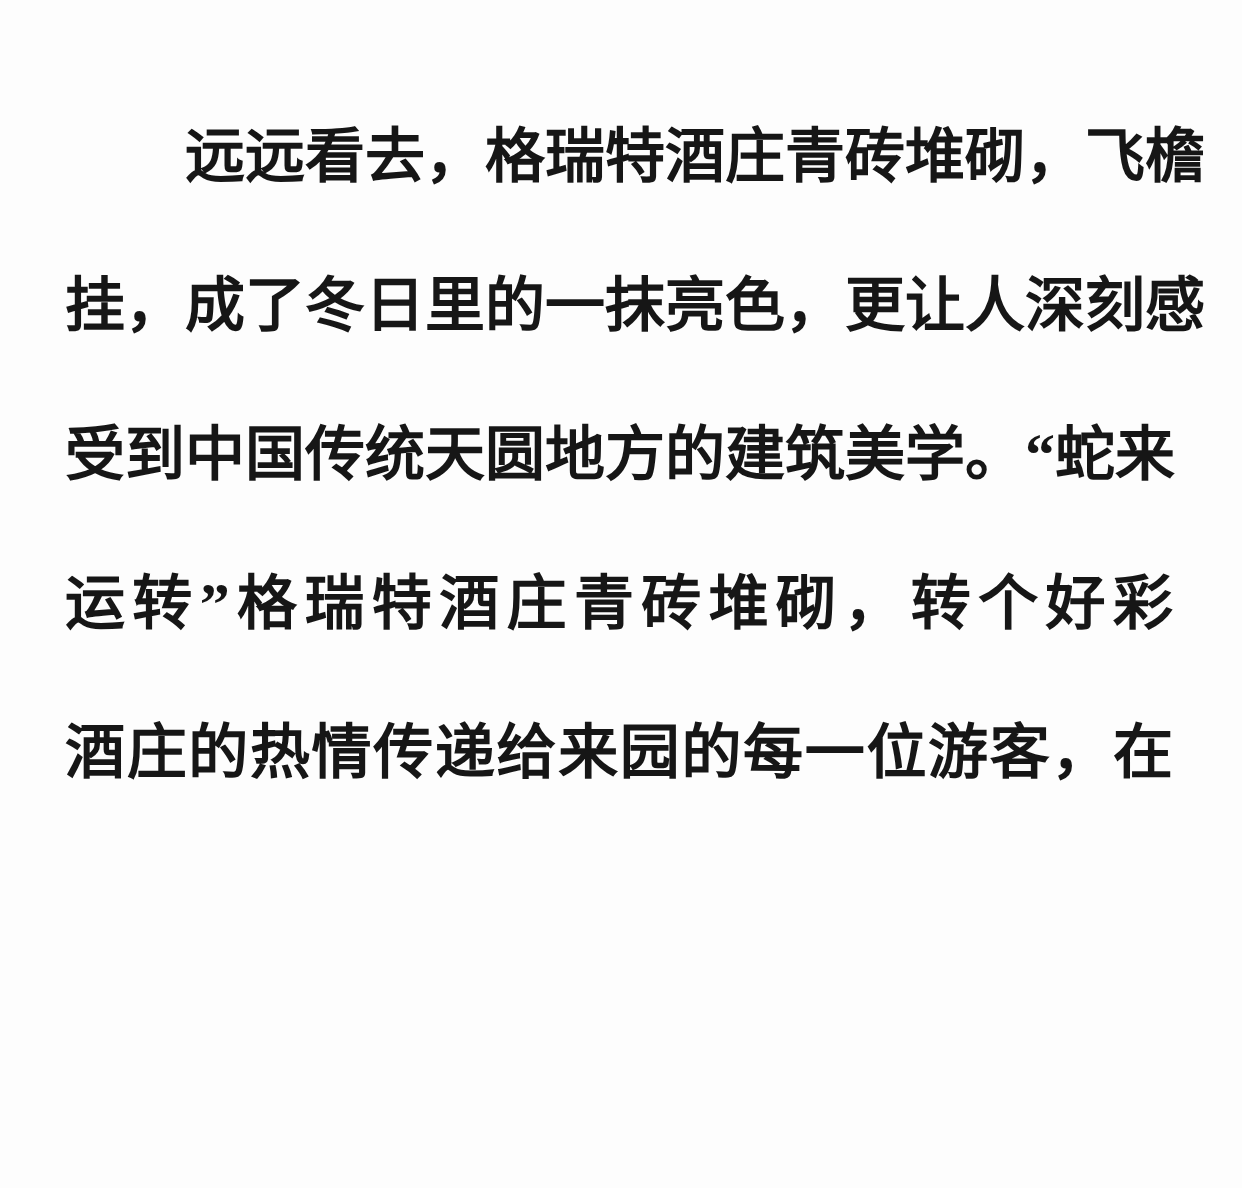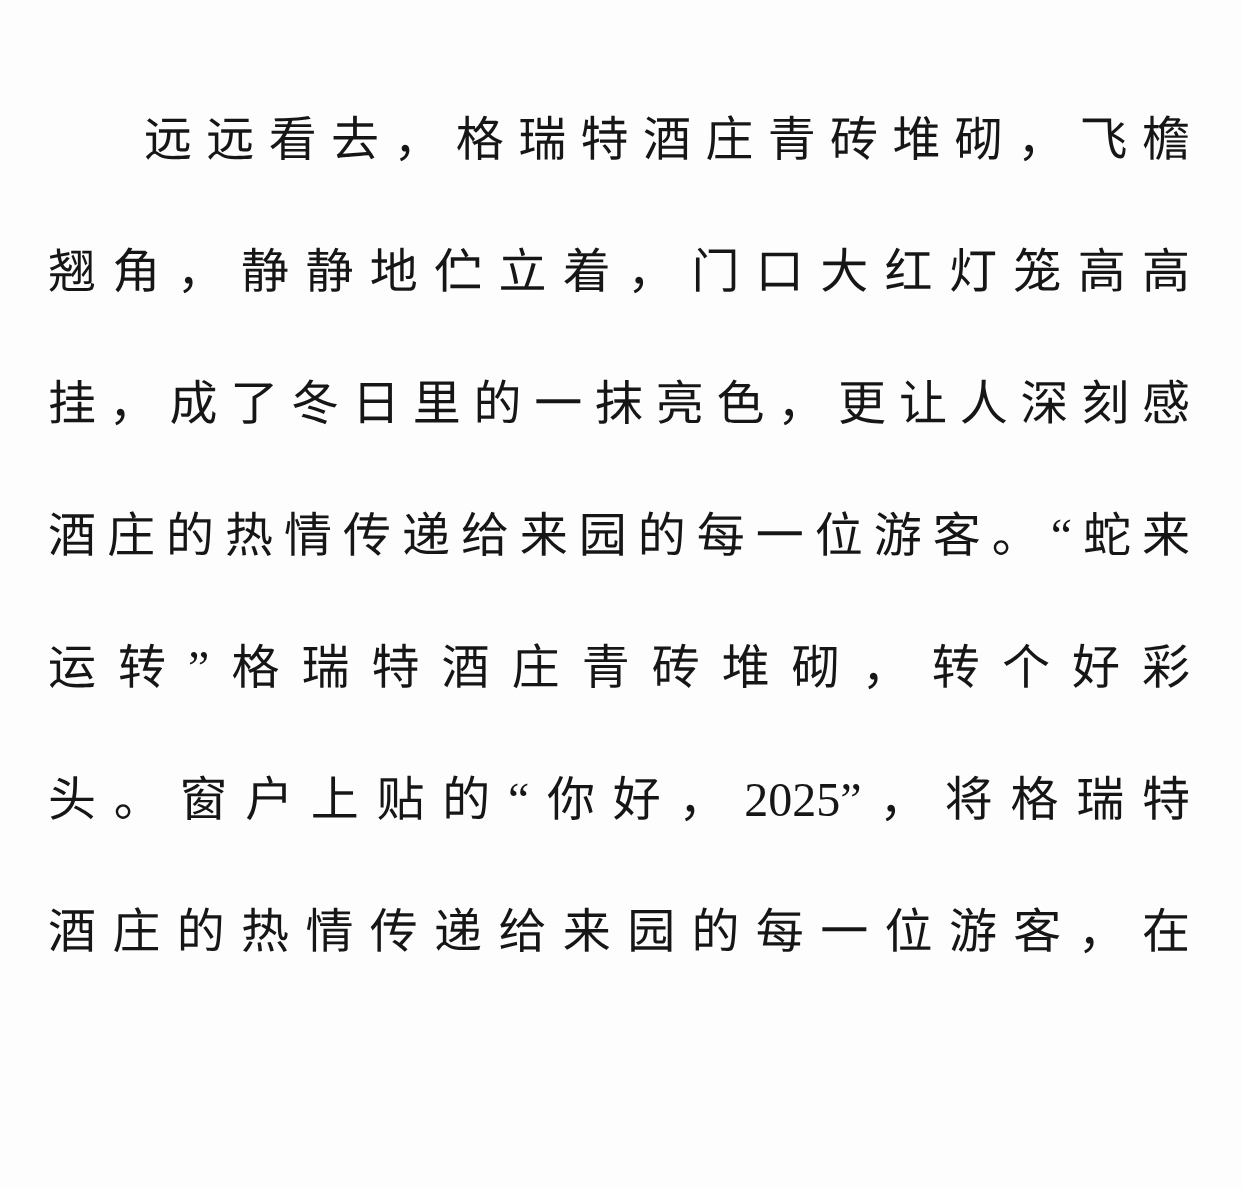--- a/index.html
+++ b/index.html
@@ -17,44 +17,42 @@
     box-sizing: border-box;
     padding: 74px 52px 0 48px;
     background: #fdfdfd;
     color: #161616;
     overflow: hidden;
   }
   .text-block {
     width: 100%;
   }
   .line {
-    margin: 0;
-    font-size: 48px;
+    margin: 17px;
+    font-size: 60px;
     line-height: 132px;
     white-space: nowrap;
     text-align: justify;
     
     text-align-last: justify;
     text-justify: inter-character;
     letter-spacing: 0;
-    font-weight: 400;
+    font-weight: 700;
   }
   .line.first {
     text-indent: 2em;
   }
   .line.last {
     text-align-last: left;
   }
 </style>
 </head>
 <body>
 
 <div class="page">
   <div class="text-block">
     <p class="line first">远远看去，格瑞特酒庄青砖堆砌，飞檐</p>
-    <p class="line">翘角，静静地伫立着，门口大红灯笼高高</p>
     <p class="line">挂，成了冬日里的一抹亮色，更让人深刻感</p>
-    <p class="line">酒庄的热情传递给来园的每一位游客。“蛇来</p>
+    <p class="line">受到中国传统天圆地方的建筑美学。“蛇来</p>
     <p class="line">运转”格瑞特酒庄青砖堆砌，转个好彩</p>
-    <p class="line">头。窗户上贴的“你好，2025”，将格瑞特</p>
     <p class="line">酒庄的热情传递给来园的每一位游客，在</p>
   </div>
 </div>
 
 </body></html>

